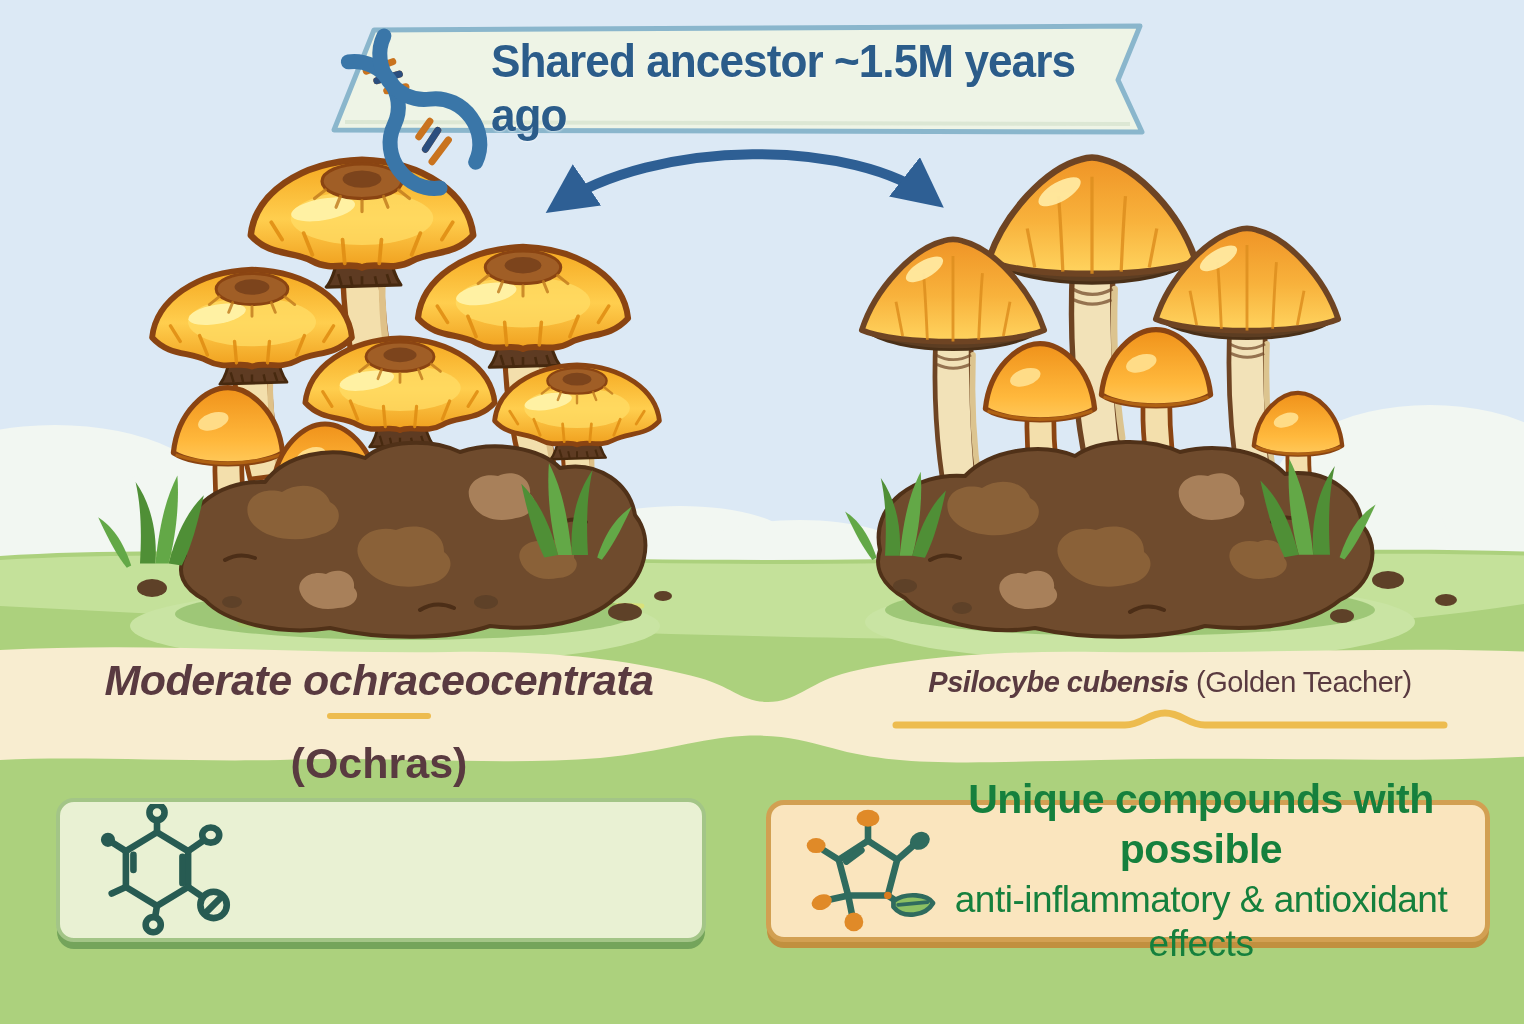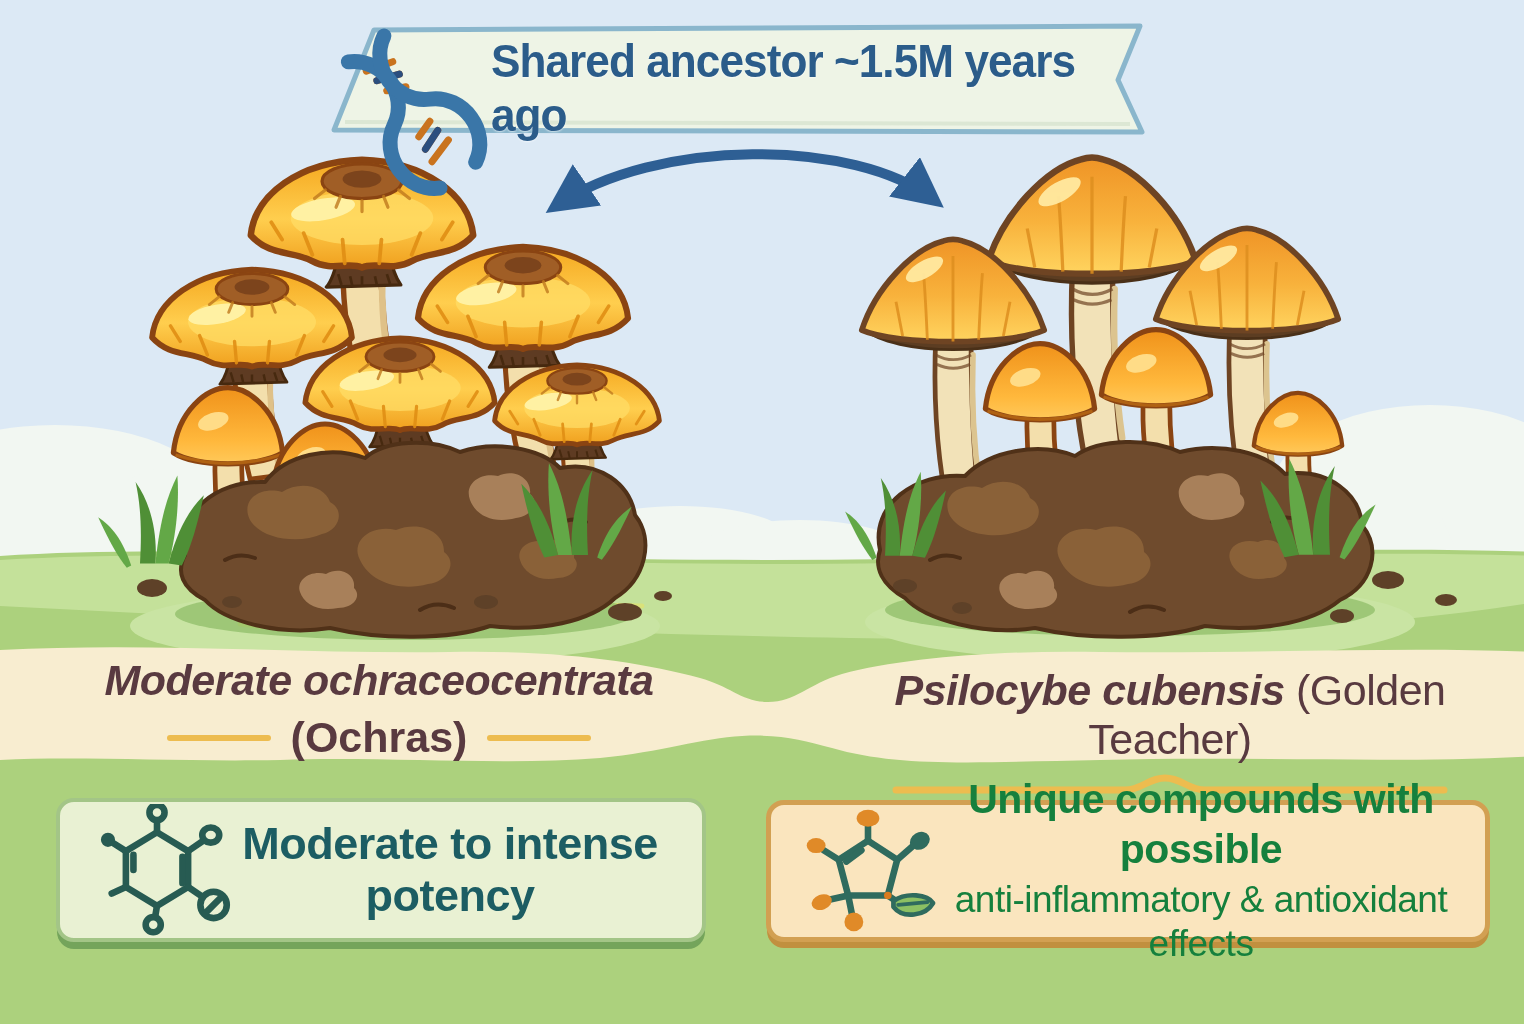--- a/index.html
+++ b/index.html
@@ -16,24 +16,24 @@
     text-shadow:0 1px 2px rgba(255,255,255,.6);
     transform:scaleX(.96);
   }
 
   
   .species{color:#593A40;text-align:center;}
   .species .sci{font-style:italic;font-weight:bold;}
   .species .alias{font-weight:bold;font-style:normal;}
   .species-left{left:96px;top:656px;width:566px;}
   .species-left .line1{font-size:43px;font-weight:bold;font-style:italic;letter-spacing:-.5px;}
-  .species-left .line2{margin-top:8px;display:flex;align-items:center;justify-content:center;gap:20px;font-size:43px;}
+  .species-left .line2{margin-top:8px;display:flex;align-items:center;justify-content:center;gap:20px;font-size:43px;flex-direction:column;}
   .dash{width:104px;height:6px;border-radius:3px;background:#EDBC4F;}
   .species-right{left:838px;top:666px;width:664px;}
-  .species-right .line1{font-size:43px;letter-spacing:-.5px;}
+  .species-right .line1{font-size:29px;letter-spacing:-.5px;}
   .species-right .underline{margin-top:10px;display:flex;justify-content:center;}
 
   
   .info-box{display:flex;align-items:center;box-sizing:border-box;}
   .info-left{
     left:56px;top:798px;width:650px;height:144px;
     background:#E9F1D3;border:4px solid #A3C587;border-radius:18px;
     box-shadow:0 8px 0 -1px #74A45B;
   }
   .info-left .txt{flex:1;text-align:center;font-size:45px;font-weight:bold;color:#1C5D63;letter-spacing:-.5px;padding-right:34px;}
@@ -240,21 +240,20 @@
       <path d="M102,56 L102,84 M50,54 L50,70"></path>
       <path d="M75,30 L75,16 M108,50 L124,39 M108,88 L124,99 M75,108 L73,120 M42,50 L28,41 M42,88 L27,95"></path>
       <circle cx="75" cy="9" r="8" fill="#E9F1D3"></circle>
       <ellipse cx="132" cy="33" rx="9" ry="8" fill="#E9F1D3"></ellipse>
       <circle cx="135" cy="107" r="14" fill="#E9F1D3"></circle>
       <path d="M126,116 L144,98"></path>
       <circle cx="71" cy="128" r="8" fill="#E9F1D3"></circle>
       <circle cx="23" cy="38" r="4" fill="#275B52"></circle>
     </g>
   </svg>
-  <div class="txt">Moderate to intense potency</div>
 </div>
 
 <div class="overlay info-box info-right">
   <svg class="box-icon" viewBox="0 0 150 140">
     <g fill="none" stroke="#2F6B5E" stroke-width="7" stroke-linecap="round" stroke-linejoin="round">
       <path d="M75,38 L106,58 L96,96 L54,96 L44,58 Z"></path>
       <path d="M68,48 L52,60"></path>
       <path d="M75,38 L75,22 M44,58 L28,48 M54,96 L36,100 M54,96 L58,116 M106,58 L122,44 M96,96 L108,104"></path>
     </g>
     <ellipse cx="75" cy="14" rx="12" ry="9" fill="#E08A28"></ellipse>

